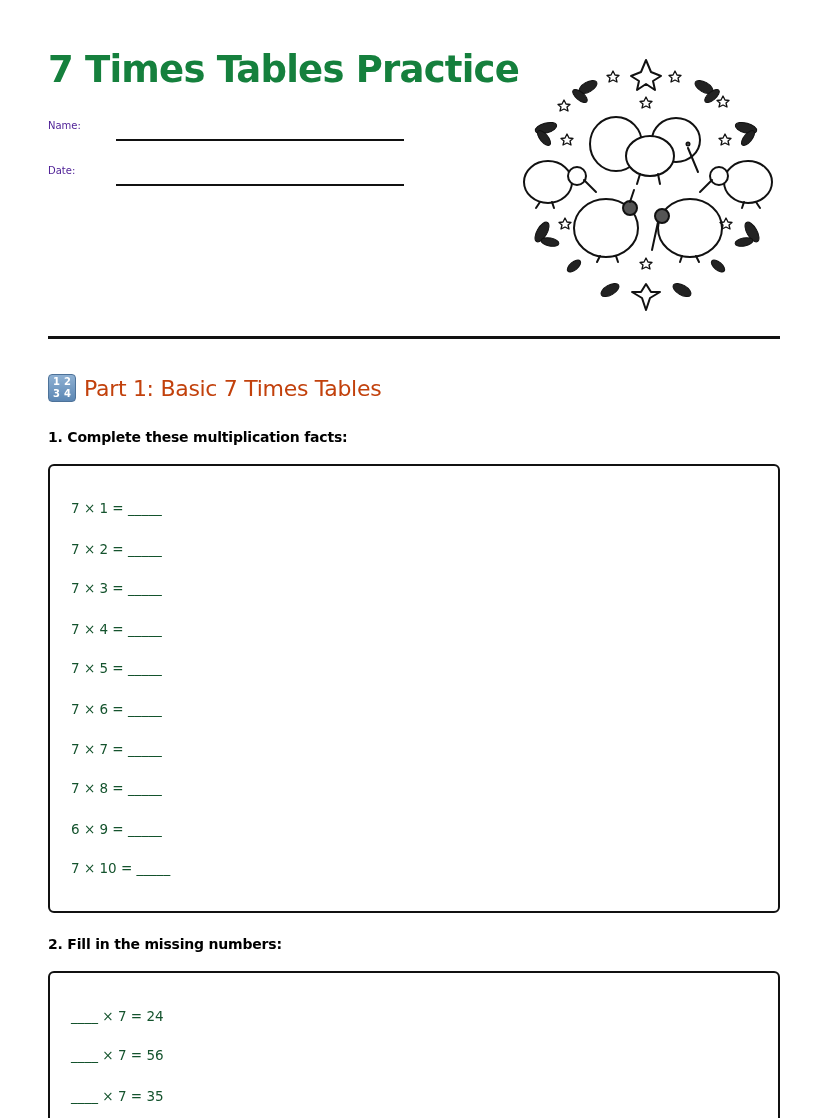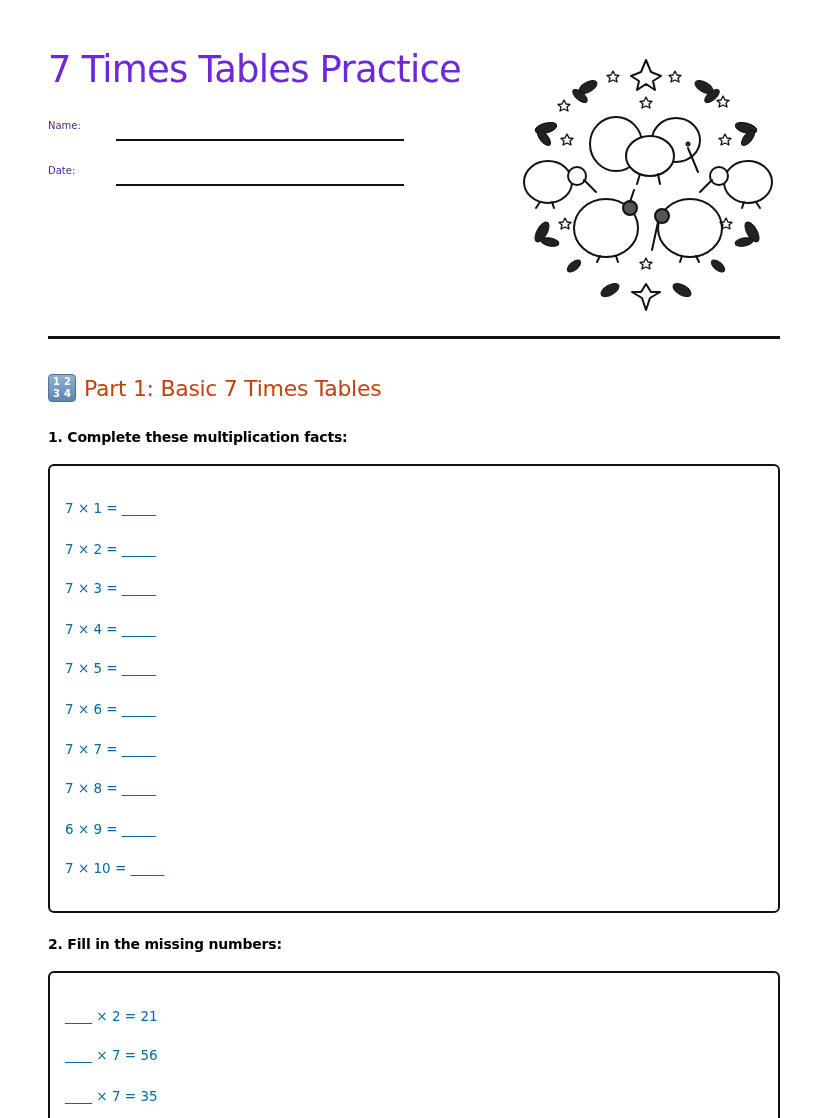--- a/index.html
+++ b/index.html
@@ -4,22 +4,22 @@
   <style>
     * { box-sizing: border-box; margin: 0; padding: 0; }
     html, body { width: 828px; height: 1118px; overflow: hidden; background: #ffffff; }
     body { font-family: "DejaVu Sans", "Liberation Sans", sans-serif; color: #333333; position: relative; }
 
     .page { position: absolute; left: 48px; top: 0; width: 732px; }
 
     .header { position: relative; height: 340px; }
     .title {
       position: absolute; left: 0; top: 48px;
-      font-family: "DejaVu Sans", sans-serif; font-weight: normal;
-      font-size: 37px; letter-spacing: -0.8px; color: #6d28d9; white-space: nowrap;
+      font-family: "DejaVu Sans", sans-serif; font-weight: bold;
+      font-size: 37px; letter-spacing: -0.8px; color: #15803d; white-space: nowrap;
     }
     .field-row { position: absolute; left: 0; display: flex; align-items: flex-end; }
     .field-row.name { top: 116px; }
     .field-row.date { top: 161px; }
     .field-label {
       font-family: "DejaVu Sans", sans-serif; font-weight: normal; font-size: 10px;
       color: #4c1d95; width: 68px; line-height: 20px;
     }
     .field-line { width: 288px; height: 2px; background: #111111; margin-bottom: -5px; }
 
@@ -53,22 +53,22 @@
     .q2 { top: 936px; }
 
     .box {
       position: absolute; left: 0; width: 732px;
       border: 2px solid #111111; border-radius: 6px; background: #ffffff;
     }
     .box1 { top: 464px; height: 449px; }
     .box2 { top: 971px; height: 200px; }
 
     .fact {
-      position: absolute; left: 15px;
-      font-family: "DejaVu Sans", sans-serif; font-size: 13.5px; color: #0369a1;
+      position: absolute; left: 21px;
+      font-family: "DejaVu Sans", sans-serif; font-size: 13.5px; color: #14532d;
       white-space: pre;
     }
   </style>
 </head>
 <body>
 
 <div class="page">
 
   <div class="header">
     <h1 class="title">7 Times Tables Practice</h1>
@@ -184,18 +184,18 @@
     <div class="fact" style="top:235px">7 × 6 = _____</div>
     <div class="fact" style="top:275px">7 × 7 = _____</div>
     <div class="fact" style="top:314px">7 × 8 = _____</div>
     <div class="fact" style="top:355px">6 × 9 = _____</div>
     <div class="fact" style="top:394px">7 × 10 = _____</div>
   </div>
 
   <div class="question q2">2. Fill in the missing numbers:</div>
 
   <div class="box box2">
-    <div class="fact" style="top:35px">____ × 2 = 21</div>
+    <div class="fact" style="top:35px">____ × 7 = 24</div>
     <div class="fact" style="top:74px">____ × 7 = 56</div>
     <div class="fact" style="top:115px">____ × 7 = 35</div>
   </div>
 
 </div>
 
 </body></html>

